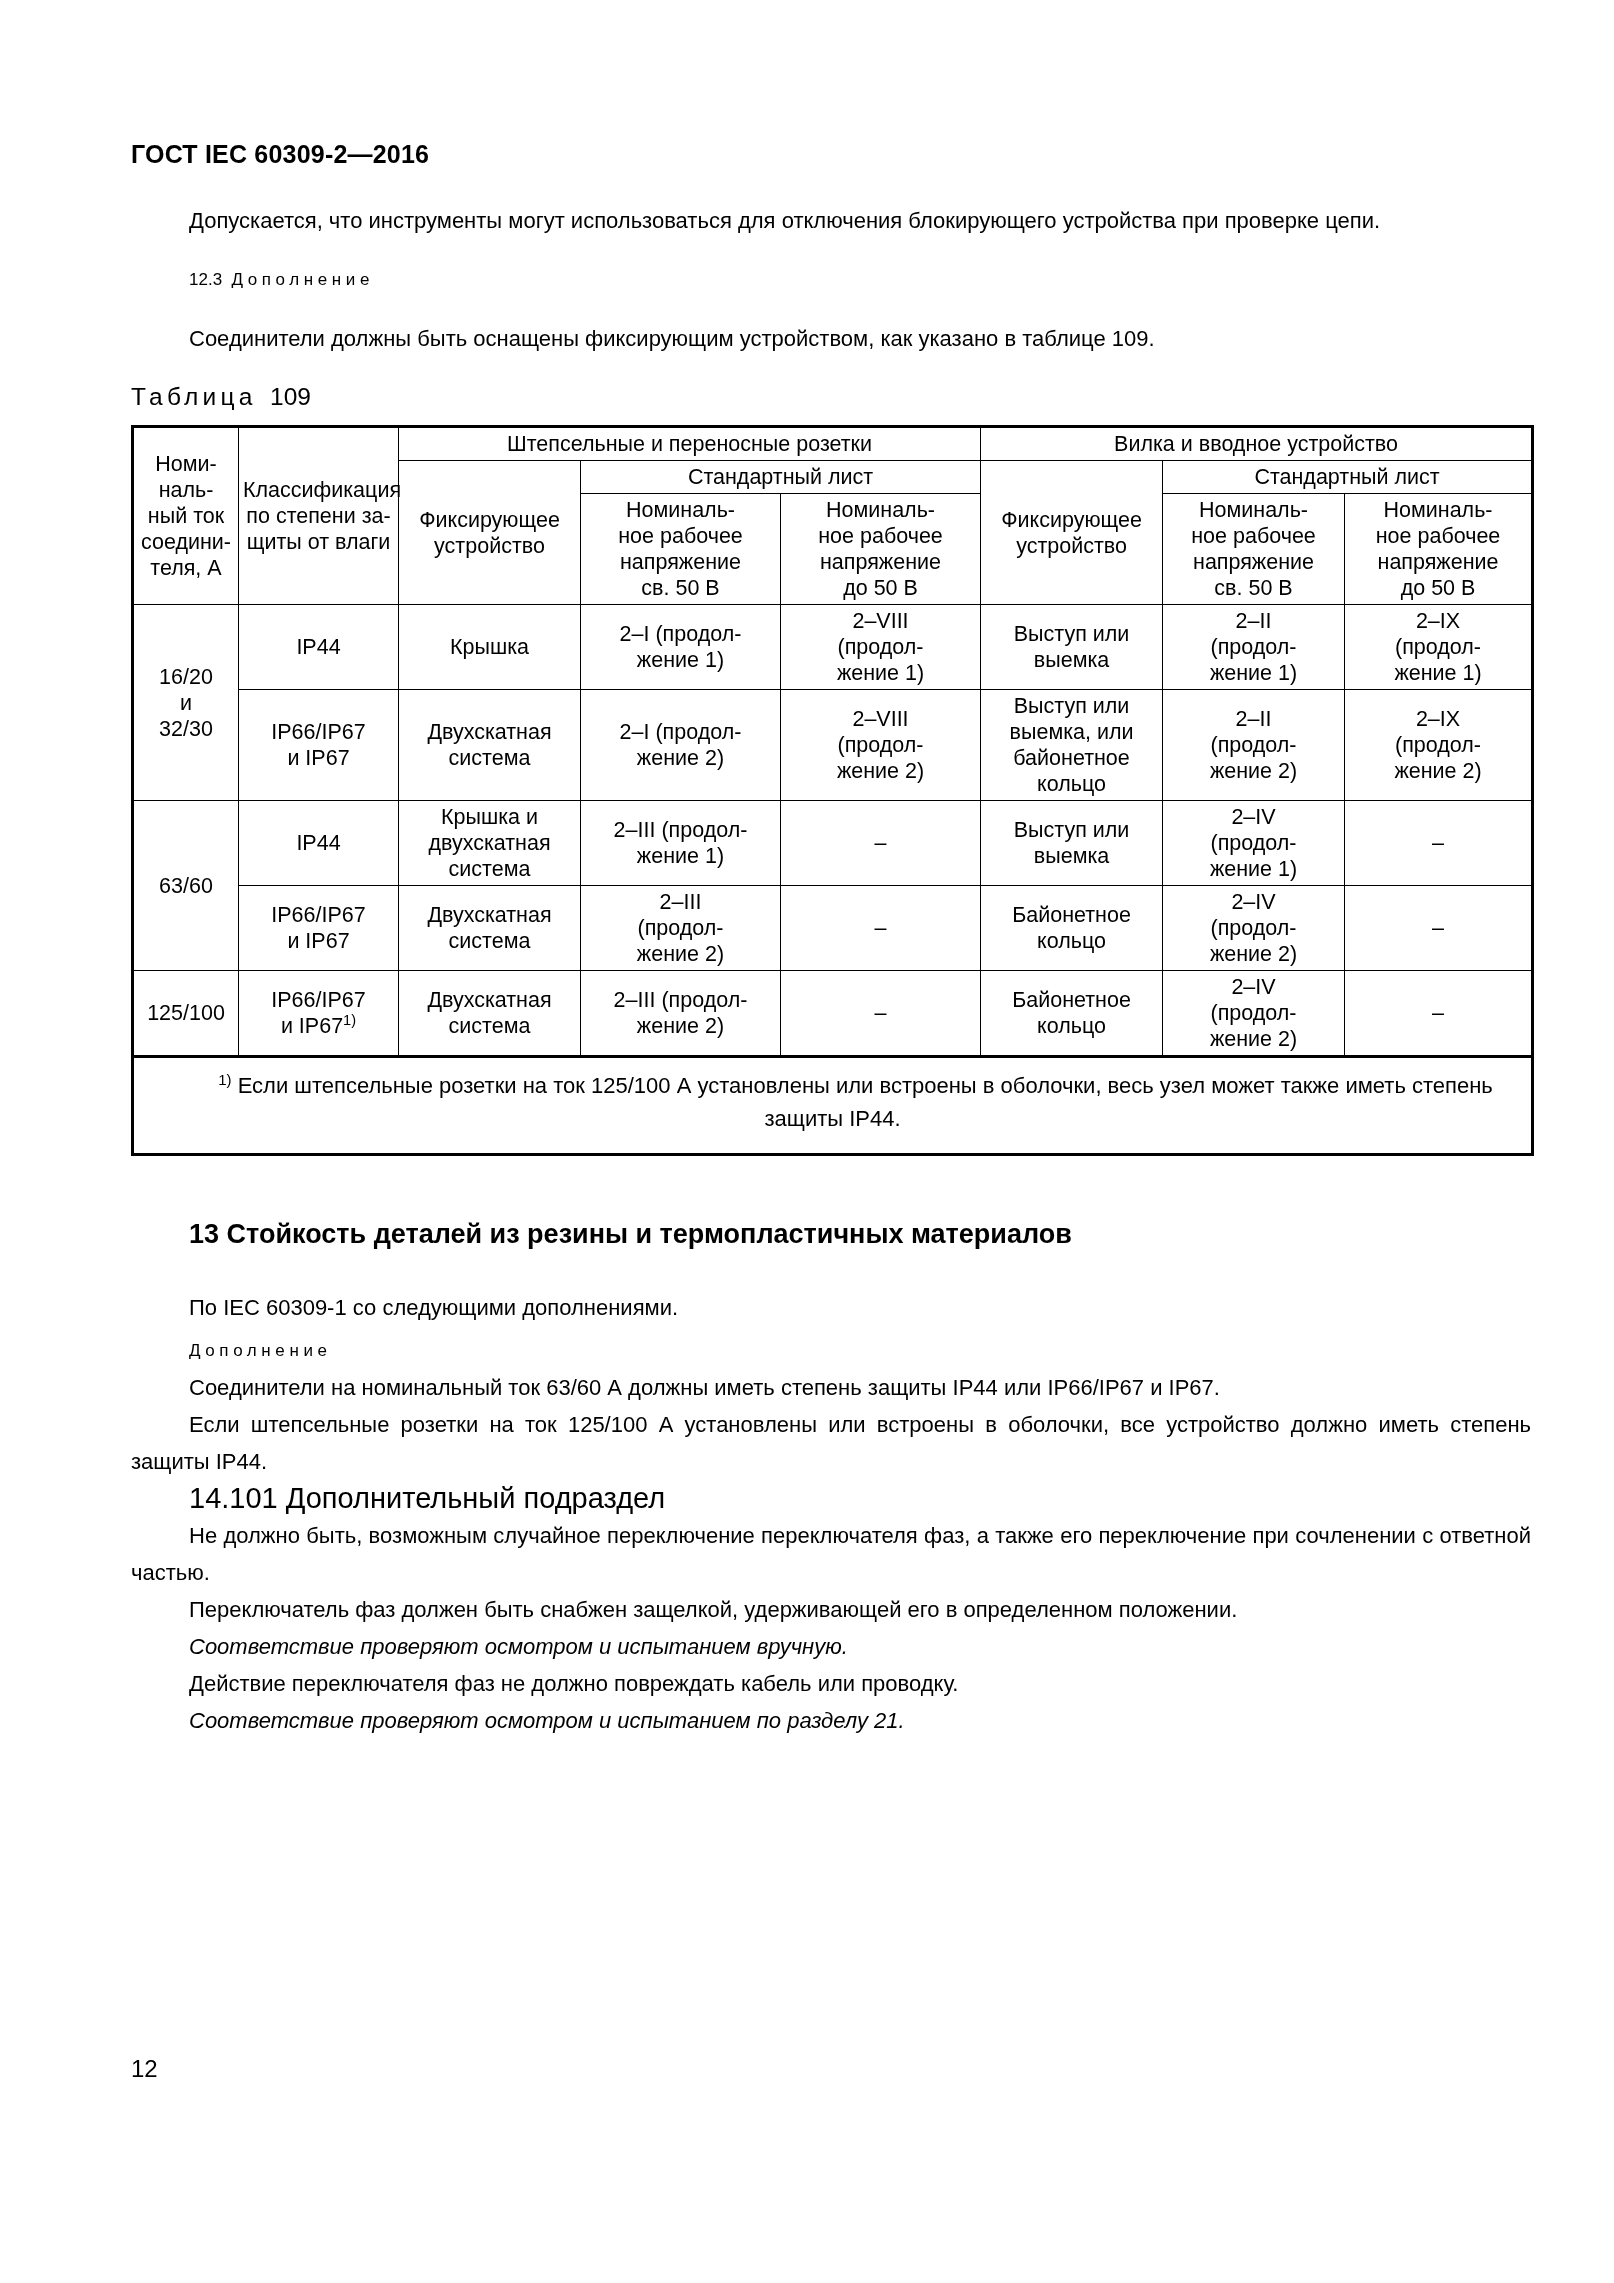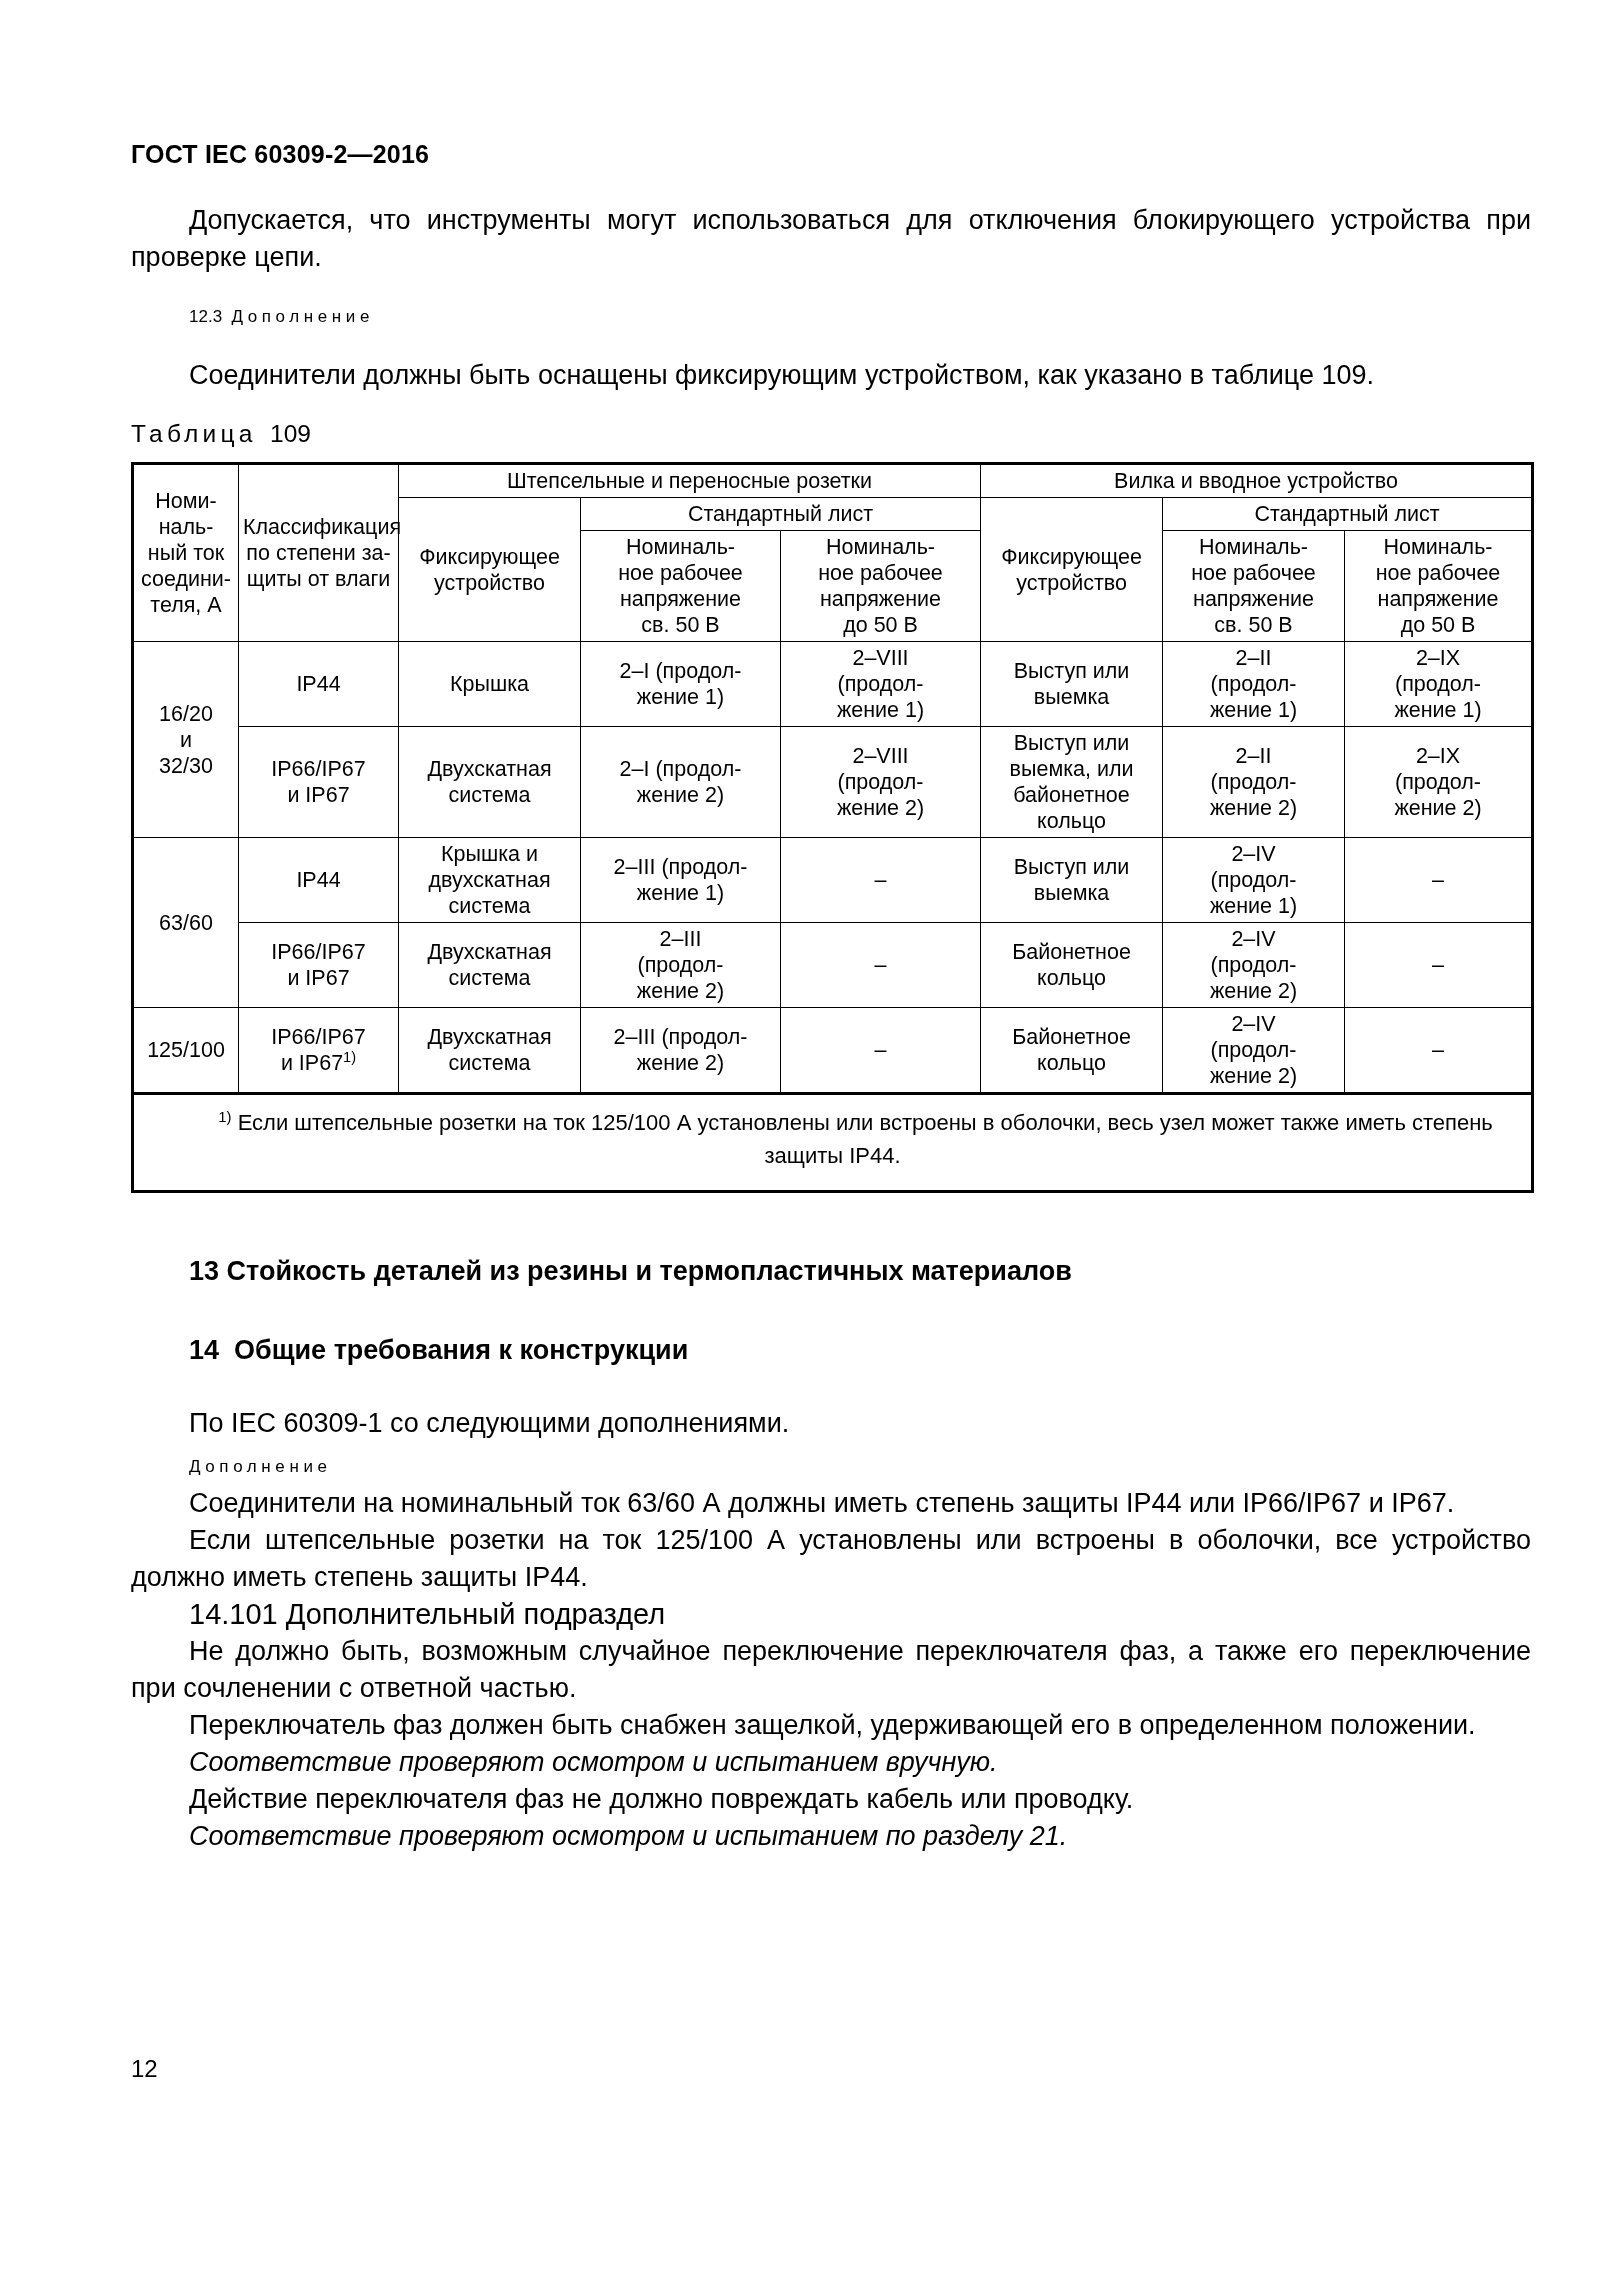--- a/index.html
+++ b/index.html
@@ -34,21 +34,21 @@
   .doc-header {
     font-size: 25px;
     font-weight: bold;
     letter-spacing: 0.2px;
     margin-top: 140px;
     margin-bottom: 0;
   }
 
   
   p.para {
-    font-size: 27px;
+    font-size: 22px;
     line-height: 37px;
     margin: 0;
     text-align: justify;
     text-justify: inter-word;
   }
   p.indent { text-indent: 58px; }
   .italic { font-style: italic; }
 
   .spaced {
     font-size: 17px;
@@ -381,21 +381,20 @@
           <td class="footnote-cell lft rgt" colspan="8">
             <span class="fn-indent"><sup>1)</sup>&nbsp;<span>Если штепсельные розетки на ток 125/100 А установлены или встроены в оболочки, весь узел может также иметь степень защиты IP44.</span></span>
           </td>
         </tr>
       </tbody>
     </table>
 
     <h2 class="section" style="margin-top:61px;"><span>13</span>&nbsp;<span>Стойкость деталей из резины и термопластичных материалов</span></h2>
 
 
-    <h2 class="section" style="margin-top:45px;"><span>14</span>&nbsp;&nbsp;<span>Общие требования к конструкции</span></h2>
 
     <p class="para indent" style="margin-top:38px;">По IEC 60309-1 со следующими дополнениями.</p>
 
     <p class="spaced" style="margin-top:6px; text-indent:58px;">Дополнение</p>
 
     <p class="para indent">Соединители на номинальный ток 63/60 А должны иметь степень защиты IP44 или IP66/IP67 и IP67.</p>
     <p class="para indent">Если штепсельные розетки на ток 125/100 А установлены или встроены в оболочки, все устройство должно иметь степень защиты IP44.</p>
     <p class="clause-head">14.101 Дополнительный подраздел</p>
     <p class="para indent">Не должно быть, возможным случайное переключение переключателя фаз, а также его переключение при сочленении с ответной частью.</p>
     <p class="para indent">Переключатель фаз должен быть снабжен защелкой, удерживающей его в определенном положении.</p>

